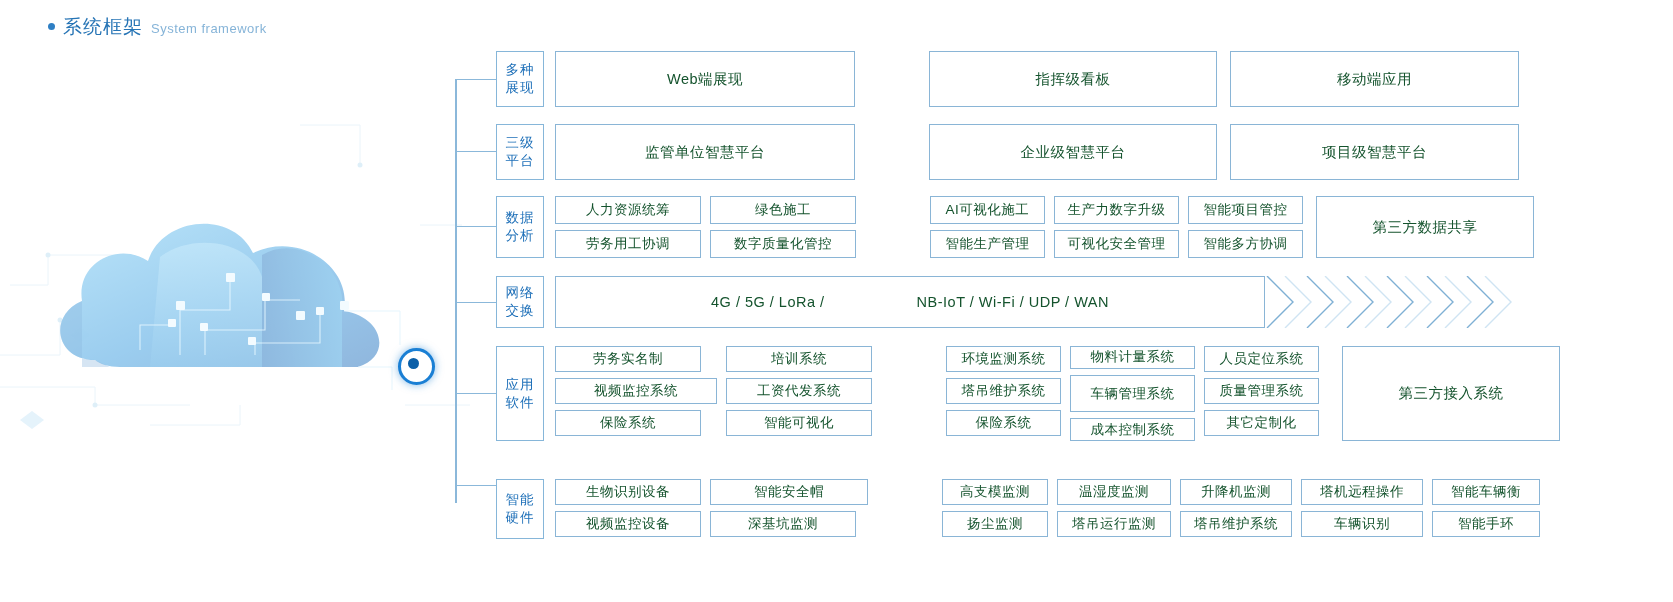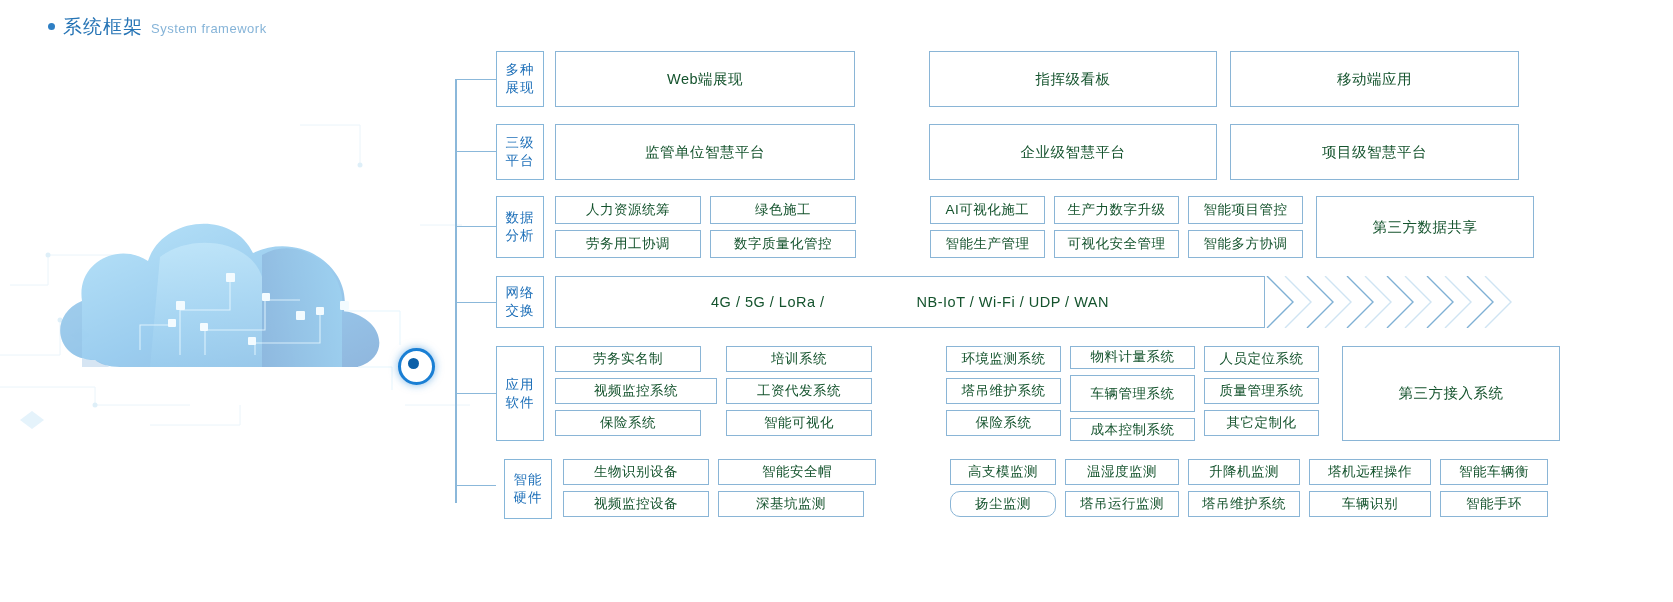--- a/index.html
+++ b/index.html
@@ -248,39 +248,39 @@
       </div>
       <div class="grp">
         <div class="cell" style="width:115px;height:26px;">人员定位系统</div>
         <div class="cell" style="width:115px;height:26px;">质量管理系统</div>
         <div class="cell" style="width:115px;height:26px;">其它定制化</div>
       </div>
     </div>
     <div class="cell big" style="width:218px;margin-left:23px;">第三方接入系统</div>
   </div>
 
-  <div class="row" style="left:496px;top:459px;height:60px;margin-left:8px;">
+  <div class="row" style="left:496px;top:479px;height:60px;">
     <div class="cat">
       <span>智能</span>
       <span>硬件</span>
     </div>
     <div class="colset" style="margin-left:11px;">
       <div class="grp">
         <div class="cell" style="width:146px;height:26px;">生物识别设备</div>
         <div class="cell" style="width:146px;height:26px;">视频监控设备</div>
       </div>
       <div class="grp">
         <div class="cell" style="width:158px;height:26px;">智能安全帽</div>
         <div class="cell" style="width:146px;height:26px;">深基坑监测</div>
       </div>
     </div>
     <div class="colset" style="margin-left:74px;">
       <div class="grp">
         <div class="cell" style="width:106px;height:26px;">高支模监测</div>
-        <div class="cell" style="width:106px;height:26px;border-radius:10px;">扬尘监测</div>
+        <div class="cell" style="width:106px;height:26px;">扬尘监测</div>
       </div>
       <div class="grp">
         <div class="cell" style="width:114px;height:26px;">温湿度监测</div>
         <div class="cell" style="width:114px;height:26px;">塔吊运行监测</div>
       </div>
       <div class="grp">
         <div class="cell" style="width:112px;height:26px;">升降机监测</div>
         <div class="cell" style="width:112px;height:26px;">塔吊维护系统</div>
       </div>
       <div class="grp">

